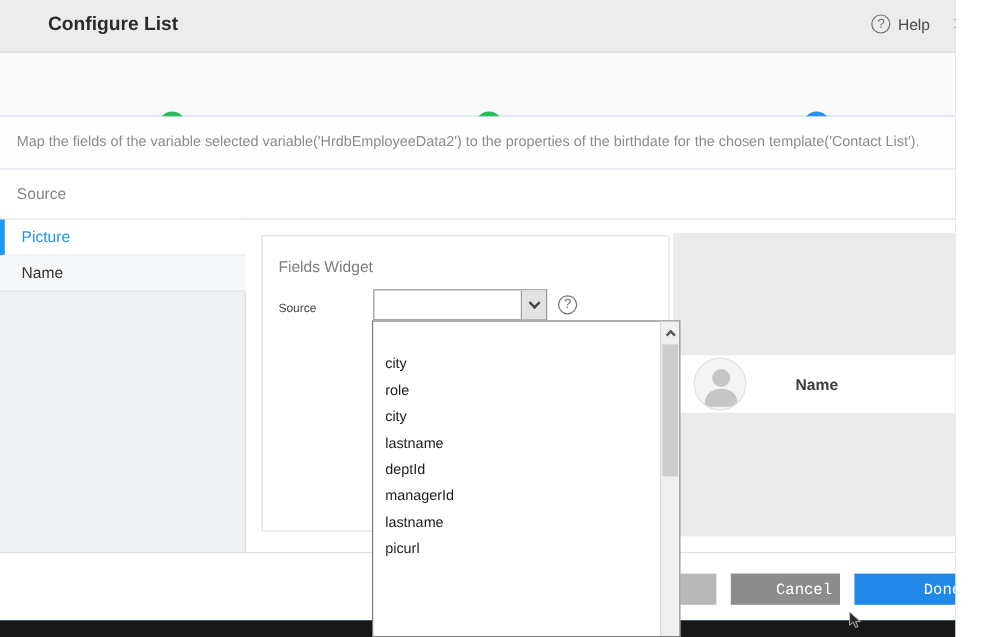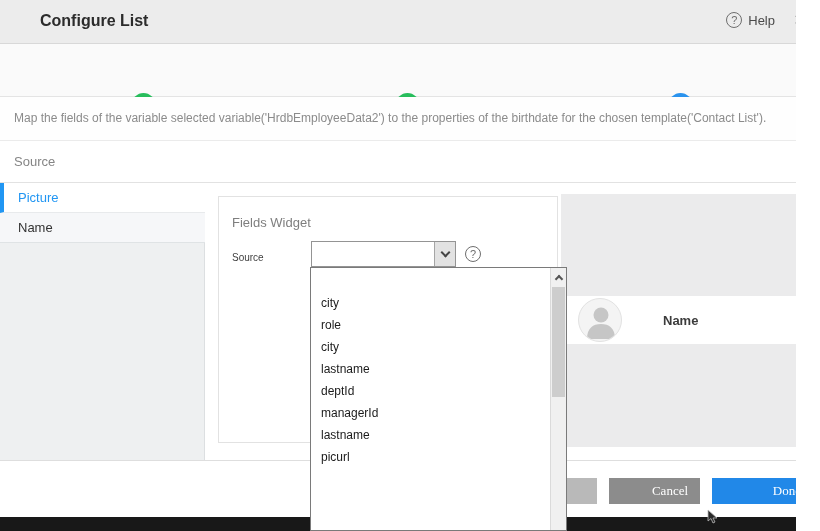--- a/index.html
+++ b/index.html
@@ -53,21 +53,21 @@
   .panel-help { position:absolute; left:246px; top:49px; }
 
   
   .preview { position:absolute; left:561px; top:11px; width:247px; height:253px; background:#ebebec; }
   .name-row { position:absolute; left:0; top:102px; width:247px; height:48px; background:#fff; display:flex; align-items:center; }
   .avatar { width:44px; height:44px; margin-left:17px; border-radius:50%; background:#f4f4f4; border:1px solid #e2e2e2; overflow:hidden; }
   .name-text { margin-left:41px; font-size:13px; font-weight:bold; color:#3c3c3c; }
 
   
   .footer { position:absolute; left:0; top:460px; width:820px; height:57px; background:#fff; border-top:1px solid #dedede; }
-  .btn { position:absolute; top:17px; height:26px; border:none; color:#fff; font-size:13px; font-family:Liberation Serif, serif; cursor:pointer;padding-left:31px; }
+  .btn { position:absolute; top:17px; height:26px; border:none; color:#fff; font-size:13px; font-family:Liberation Mono, monospace; cursor:pointer;padding-left:31px; }
   .btn-hidden { left:545px; width:52px; background:#b9b9b9; }
   .btn-cancel { left:609px; width:91px; background:#8c8c8c; }
   .btn-done { left:712px; width:89px; background:#2188e8;text-align:right; }
 
   
   .blackbar { position:absolute; left:0; top:517px; width:820px; height:14px; background:#181818; z-index:10; }
 
   
   .dropdown { position:absolute; left:310px; top:267px; width:257px; height:264px; background:#fff; border:1px solid #7a7a7a; z-index:50; }
   .dd-list { position:absolute; left:0; top:0; width:240px; }

